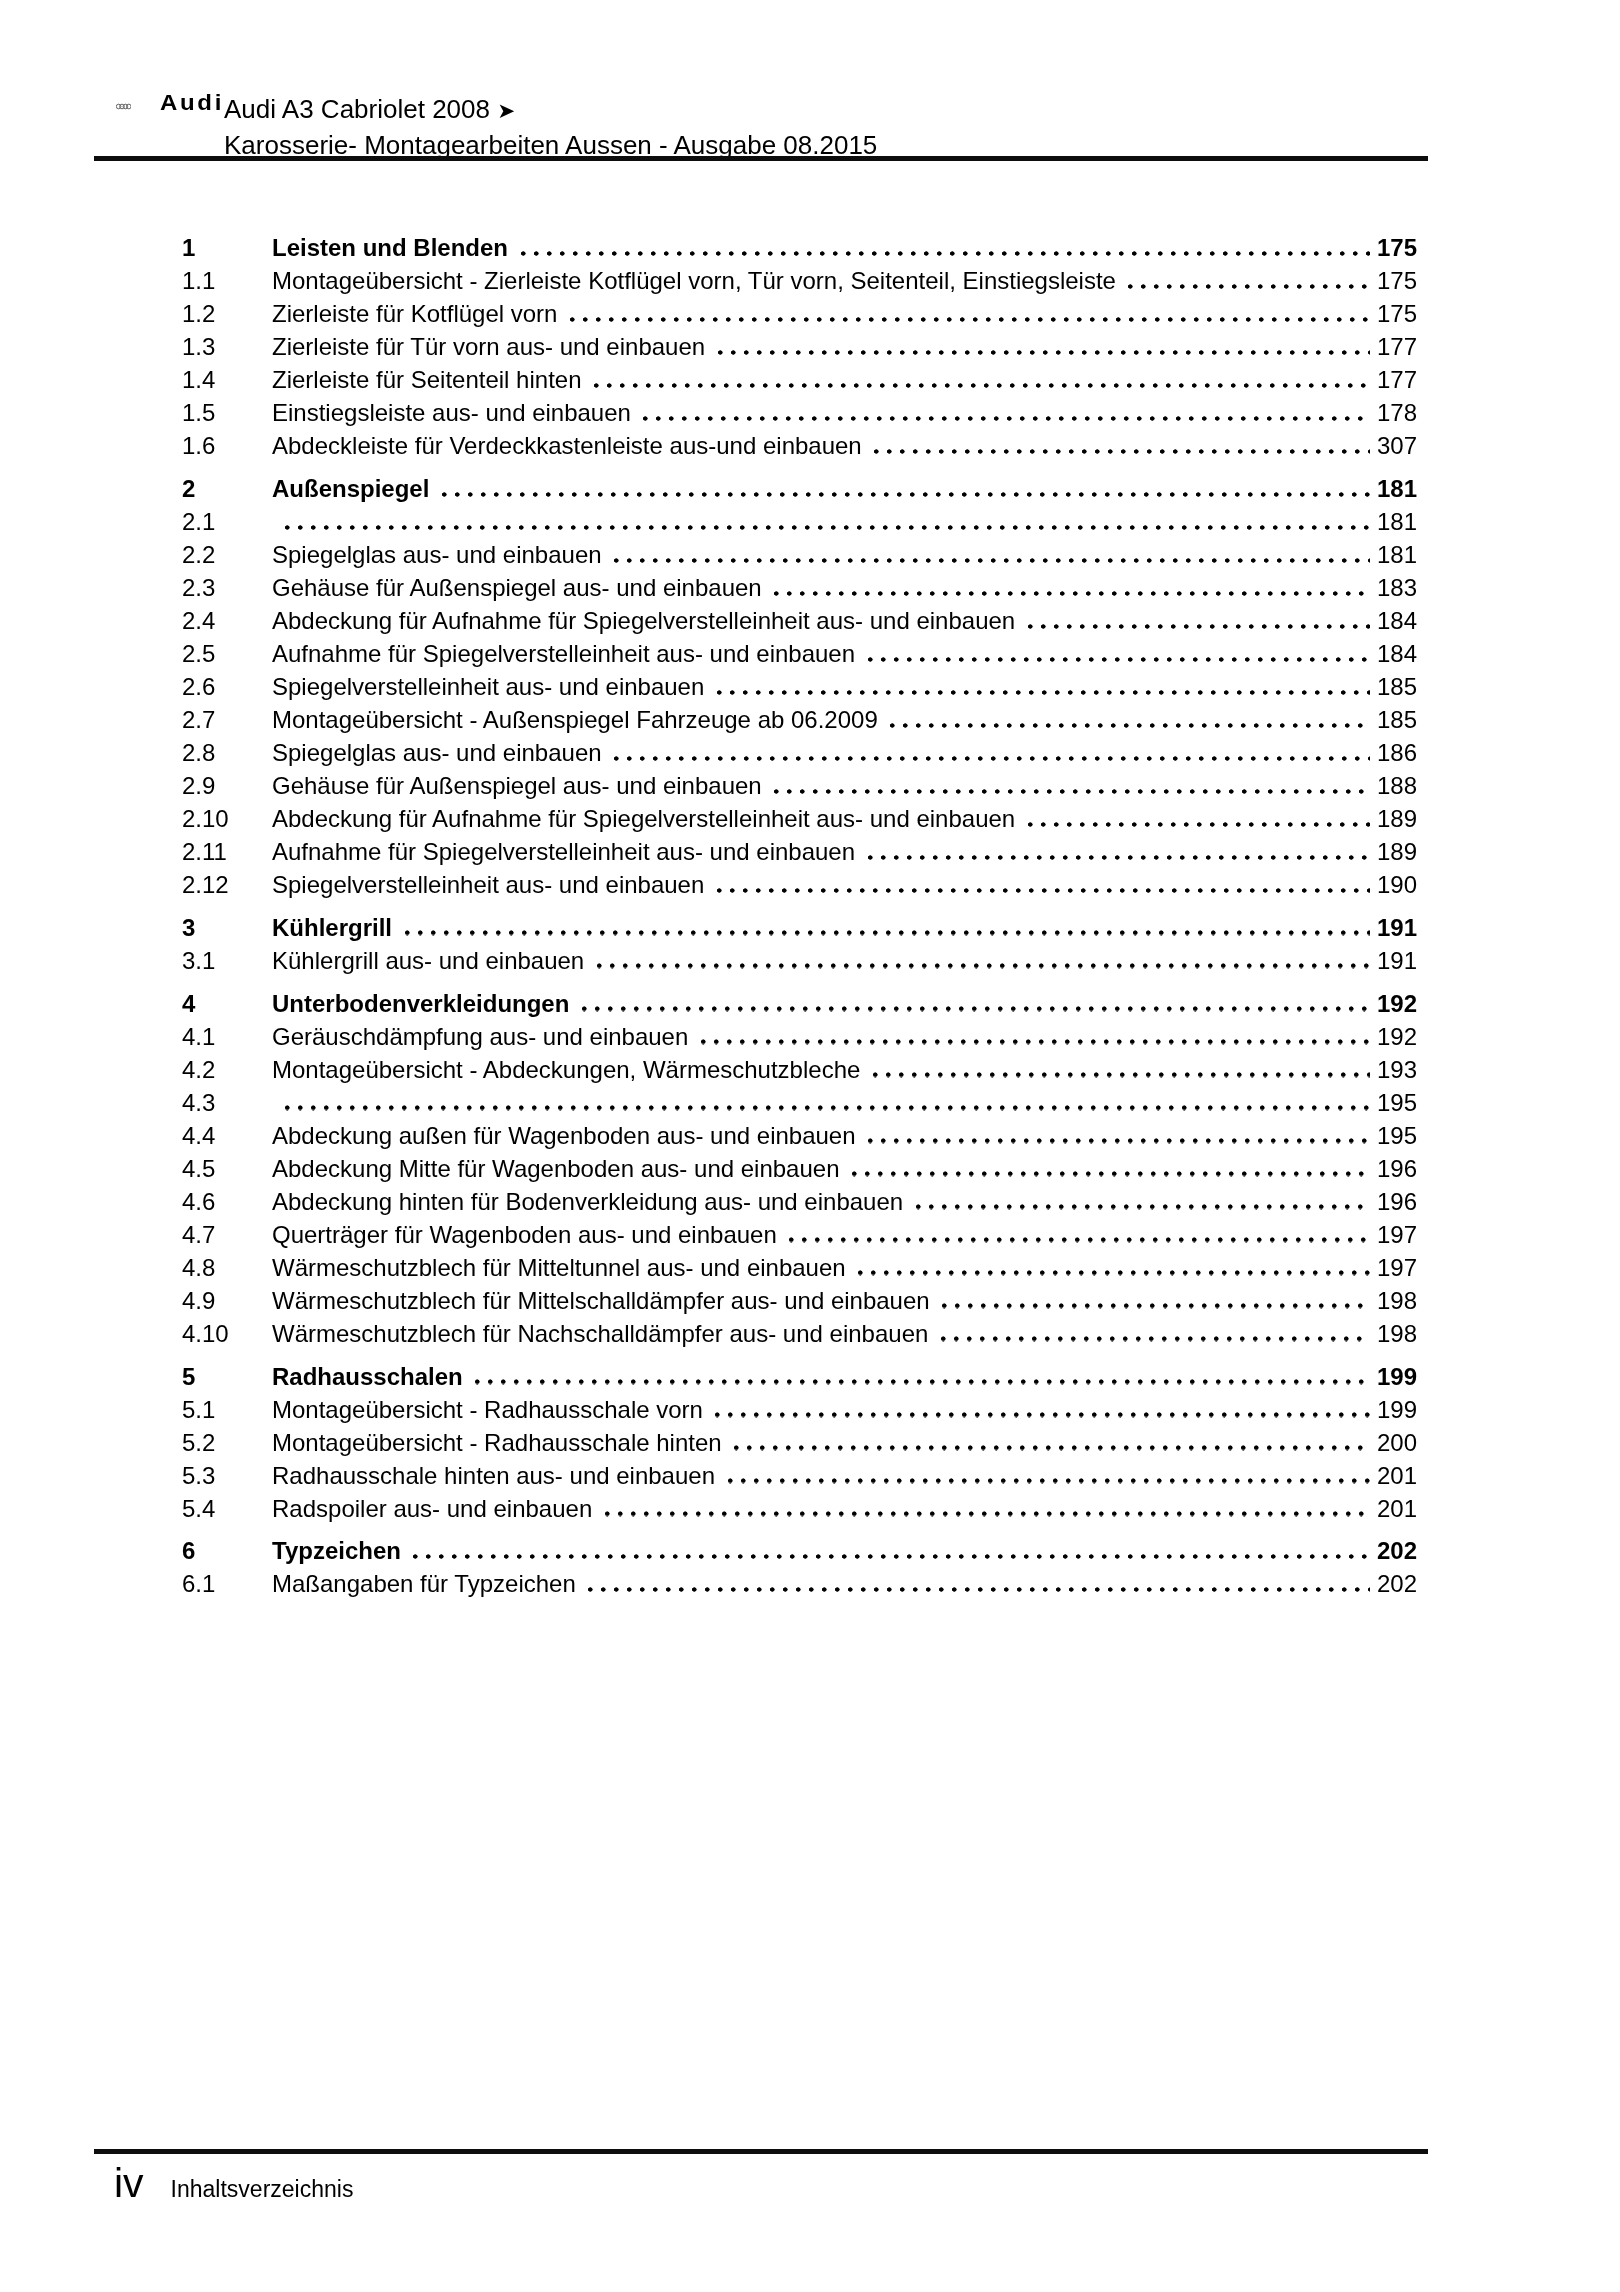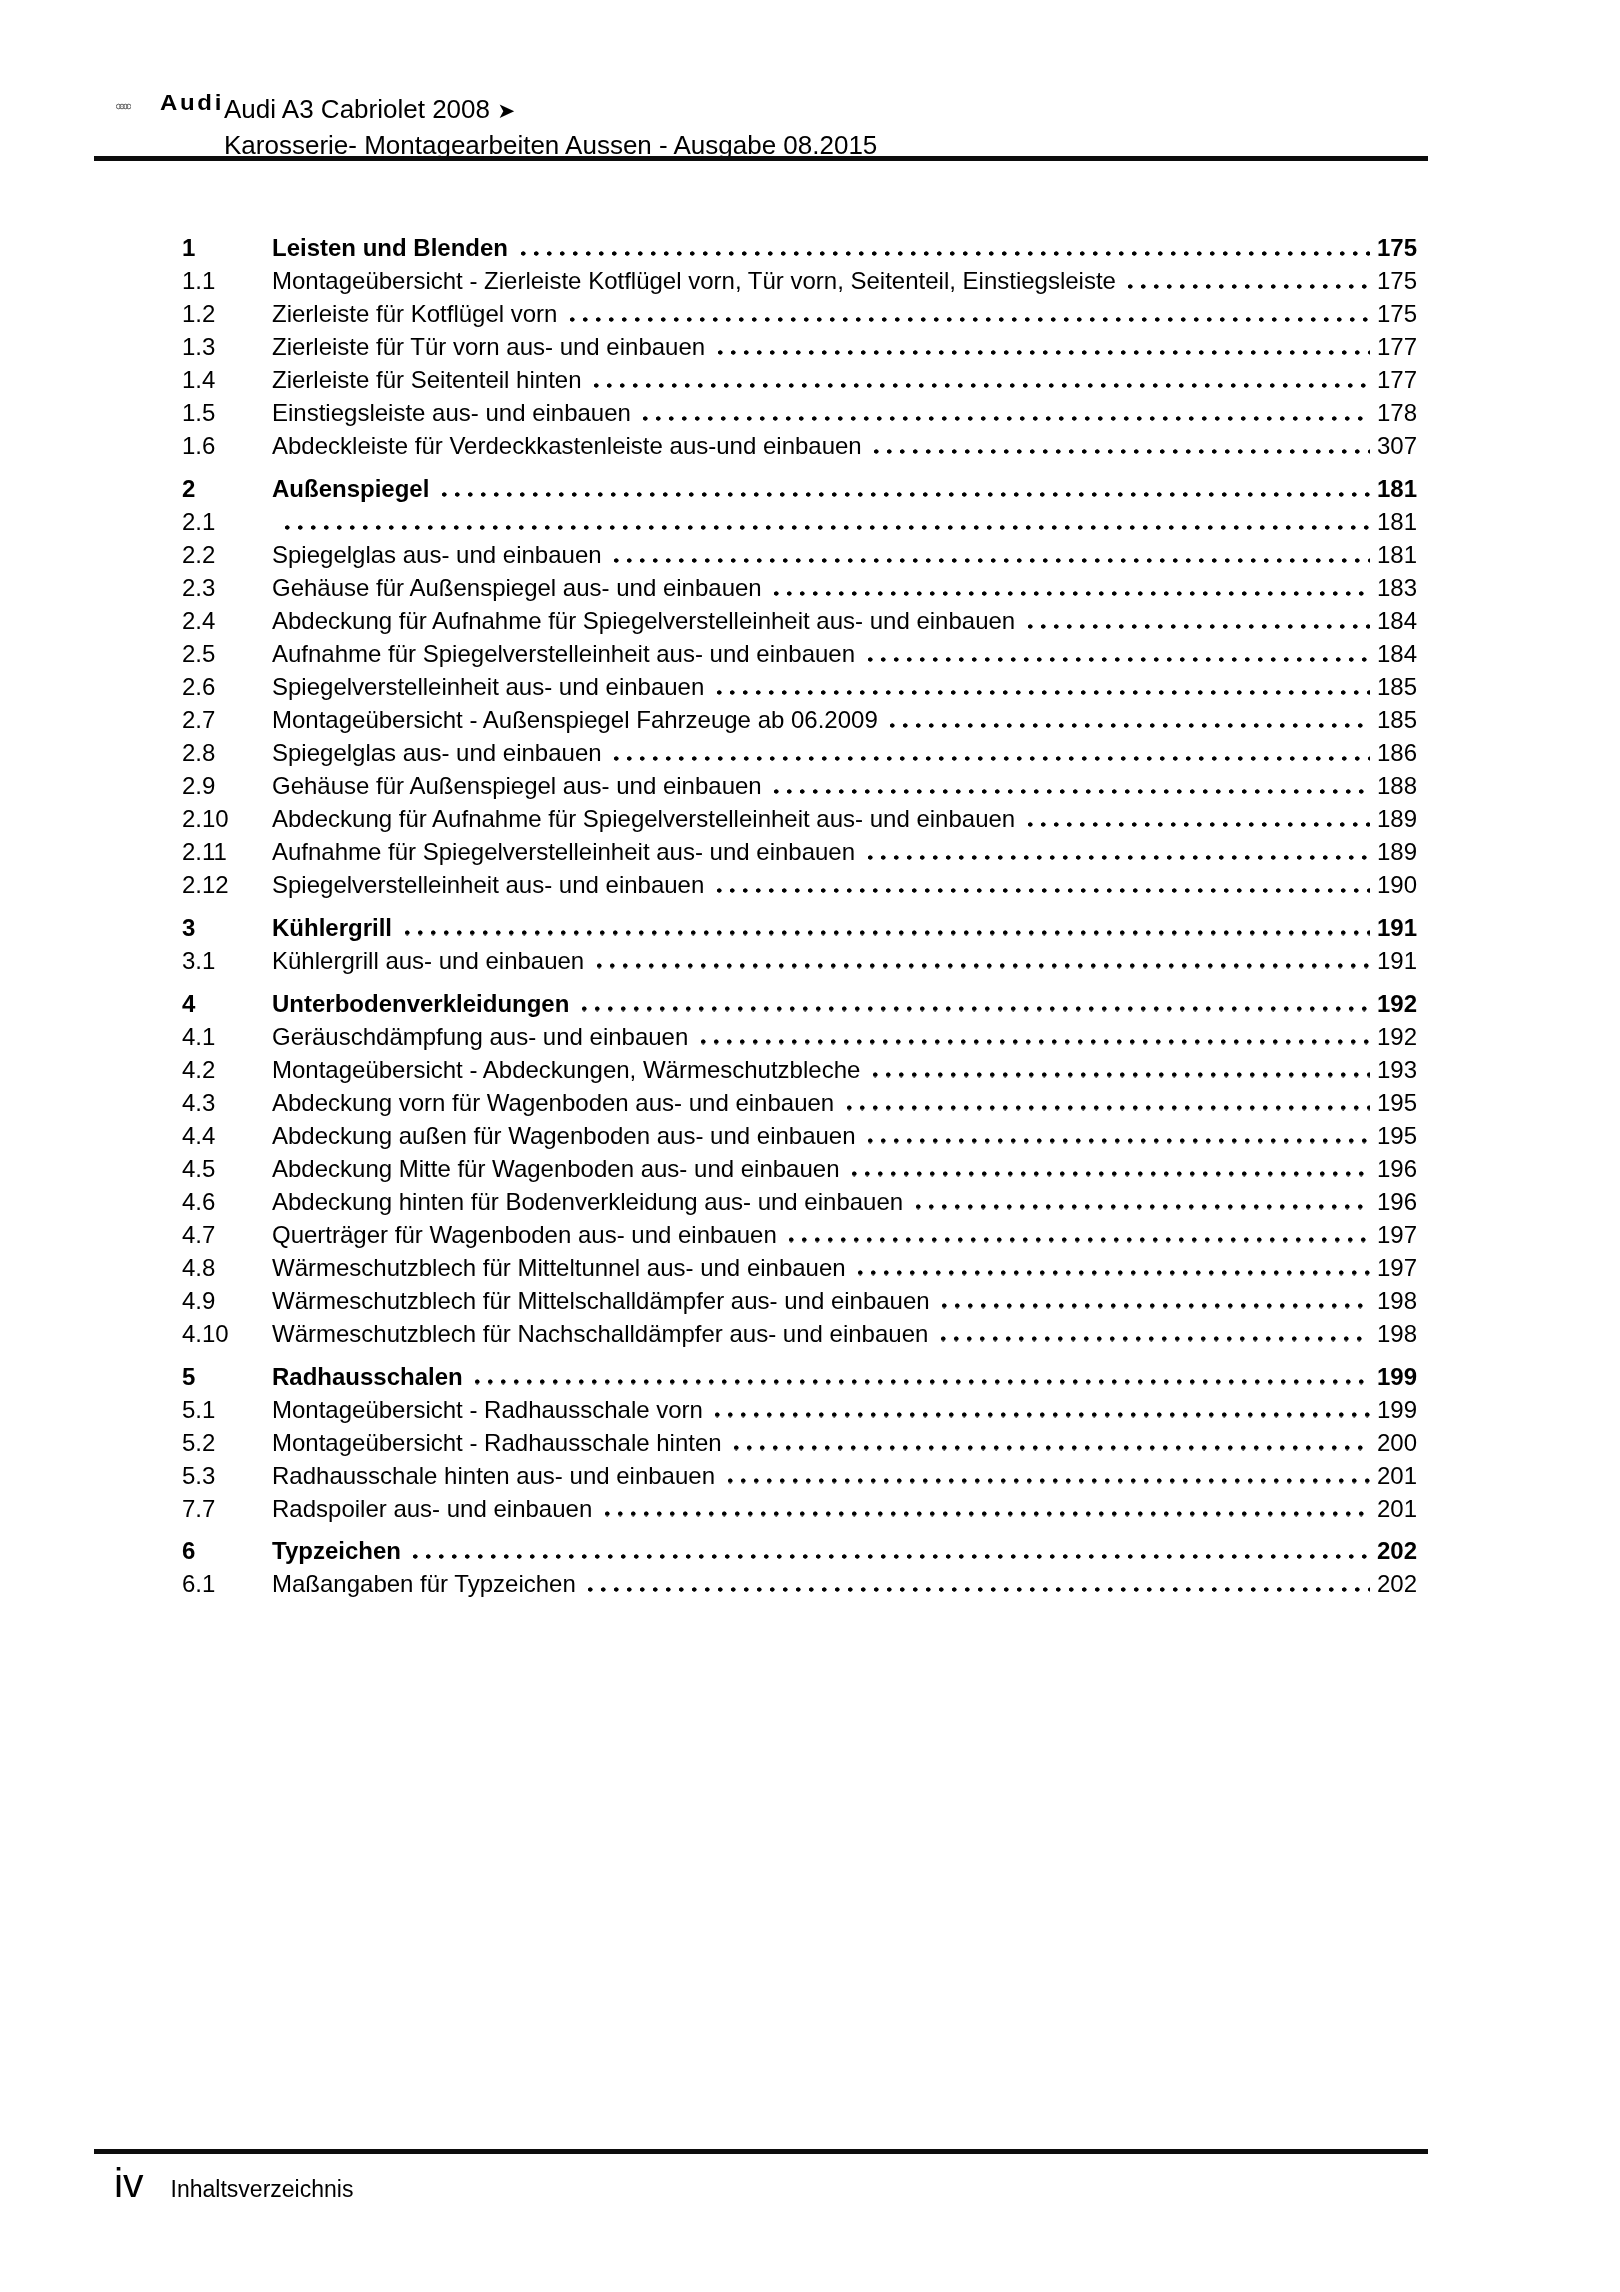--- a/index.html
+++ b/index.html
@@ -276,21 +276,20 @@
         <span class="toc-page">192</span>
       </div>
       <div class="toc-row">
         <span class="toc-num">4.2</span>
         <span class="toc-title">Montageübersicht - Abdeckungen, Wärmeschutzbleche</span>
         <span class="toc-dots"></span>
         <span class="toc-page">193</span>
       </div>
       <div class="toc-row">
         <span class="toc-num">4.3</span>
-        <span class="toc-title">Abdeckung vorn für Wagenboden aus- und einbauen</span>
         <span class="toc-dots"></span>
         <span class="toc-page">195</span>
       </div>
       <div class="toc-row">
         <span class="toc-num">4.4</span>
         <span class="toc-title">Abdeckung außen für Wagenboden aus- und einbauen</span>
         <span class="toc-dots"></span>
         <span class="toc-page">195</span>
       </div>
       <div class="toc-row">
@@ -347,21 +346,21 @@
         <span class="toc-dots"></span>
         <span class="toc-page">200</span>
       </div>
       <div class="toc-row">
         <span class="toc-num">5.3</span>
         <span class="toc-title">Radhausschale hinten aus- und einbauen</span>
         <span class="toc-dots"></span>
         <span class="toc-page">201</span>
       </div>
       <div class="toc-row">
-        <span class="toc-num">7.7</span>
+        <span class="toc-num">5.4</span>
         <span class="toc-title">Radspoiler aus- und einbauen</span>
         <span class="toc-dots"></span>
         <span class="toc-page">201</span>
       </div>
       <div class="toc-row section">
         <span class="toc-num">6</span>
         <span class="toc-title">Typzeichen</span>
         <span class="toc-dots"></span>
         <span class="toc-page">202</span>
       </div>

